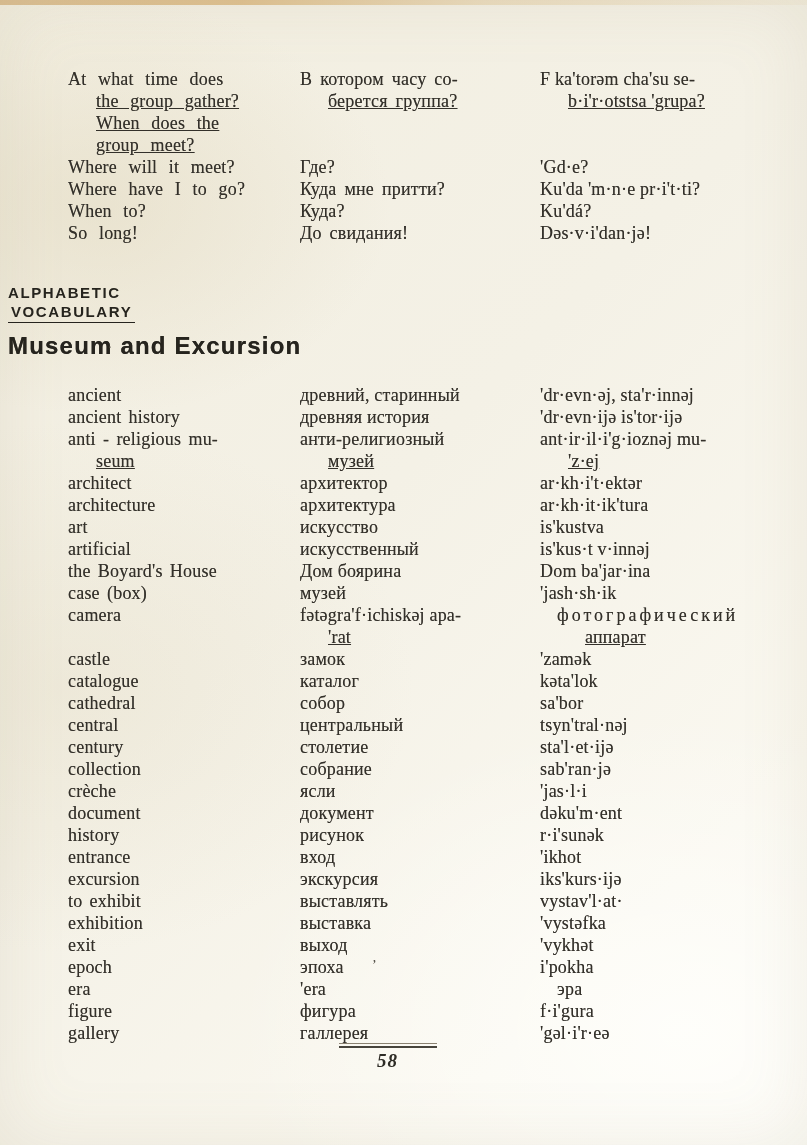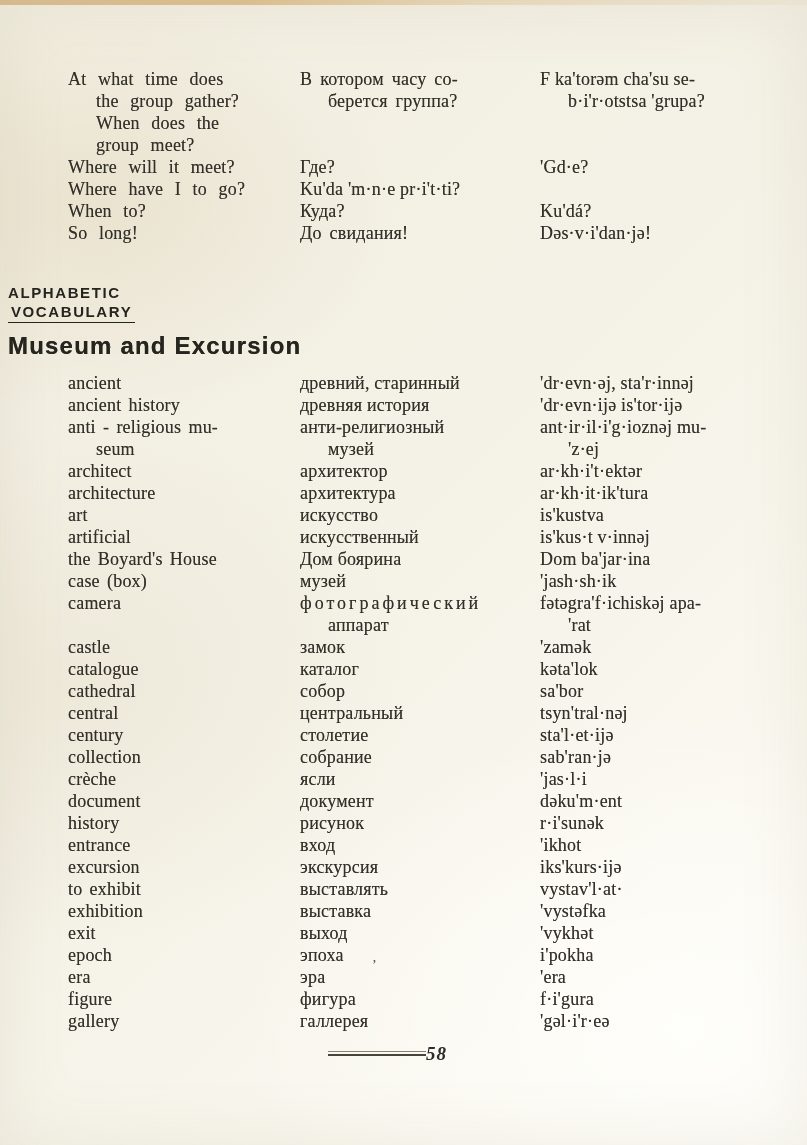--- a/index.html
+++ b/index.html
@@ -22,41 +22,41 @@
     position:absolute;top:0;left:0;right:0;height:5px;
     background:linear-gradient(to right, rgba(196,150,84,0.55) 0%, rgba(208,166,100,0.65) 30%, rgba(214,180,120,0.35) 60%, rgba(220,196,150,0.12) 100%);
   }
   .t-row{display:flex;align-items:flex-start;justify-content:center;}
   .t-cell{line-height:22px;font-size:18px;letter-spacing:0.2px;
     text-shadow:0 0 0.5px rgba(45,42,36,0.55);}
   .en-cell{width:232px;}
   .ru-cell{width:240px;}
   .ph-cell{flex:1;}
   .line{white-space:nowrap;}
-  .cont{padding-left:28px;}
+  .cont{padding-left:28px;text-decoration:underline;}
   .spaced{letter-spacing:3px;}
   .phrases{position:absolute;left:68px;top:68px;right:10px;}
   .phrases .en-cell{word-spacing:0.38em;}
   .phrases .ru-cell{word-spacing:0.18em;}
-  .vocab{position:absolute;left:68px;top:372px;right:10px;}
+  .vocab{position:absolute;left:68px;top:384px;right:10px;}
   .vocab .en-cell{word-spacing:0.14em;}
   .headings{
     position:absolute;top:283px;left:0;width:100%;text-align:left;
     font-family:"Liberation Sans","DejaVu Sans",sans-serif;color:#26241e;
   }
   .headings .inner{display:inline-block;transform:translateX(8px);}
   .sec-line{font-size:15px;font-weight:bold;letter-spacing:1.6px;line-height:19px;}
   .sec-underline{border-bottom:1.6px solid #26241e;padding:0 3px 1px 3px;display:inline-block;}
   .subsection{margin-top:9px;font-size:24px;font-weight:bold;letter-spacing:1.2px;
     text-shadow:0 0 0.6px rgba(30,28,22,0.8);}
   .footer{
     position:absolute;top:1043px;left:0;width:100%;
     display:flex;flex-direction:column;align-items:center;
   }
-  .footer .inner{display:flex;flex-direction:row;align-items:center;transform:translateX(-16px);}
+  .footer .inner{display:flex;flex-direction:column;align-items:center;transform:translateX(-16px);}
   .page-rule{width:98px;height:2px;border-top:1.4px solid #8a8272;border-bottom:2.6px solid #47443c;margin-bottom:2px;}
   .page-number{font-size:19px;font-weight:bold;font-style:italic;letter-spacing:1px;color:#2e2c26;}
   .speck{position:absolute;color:#4a463e;font-size:14px;}
 </style>
 </head>
 <body>
 
 <div class="paper">
   <div class="top-edge"></div>
 
@@ -84,20 +84,23 @@
         <div class="t-cell ru-cell">
           <div class="line">Где?</div>
         </div>
         <div class="t-cell ph-cell">
           <div class="line">'Gd·e?</div>
         </div>
       </div>
       <div class="t-row">
         <div class="t-cell en-cell">
           <div class="line">Where have I to go?</div>
+        </div>
+        <div class="t-cell ru-cell">
+          <div class="line">Куда мне притти?</div>
         </div>
         <div class="t-cell ph-cell">
           <div class="line">Ku'da 'm·n·e pr·i't·ti?</div>
         </div>
       </div>
       <div class="t-row">
         <div class="t-cell en-cell">
           <div class="line">When to?</div>
         </div>
         <div class="t-cell ru-cell">
@@ -231,28 +234,28 @@
           <div class="line">музей</div>
         </div>
         <div class="t-cell ph-cell">
           <div class="line">'jash·sh·ik</div>
         </div>
       </div>
       <div class="t-row">
         <div class="t-cell en-cell">
           <div class="line">camera</div>
         </div>
+        <div class="t-cell ph-cell">
+          <div class="line">fətəgra'f·ichiskəj apa-</div>
+          <div class="line cont">'rat</div>
+        </div>
         <div class="t-cell ru-cell">
           <div class="line spaced">фотографический</div>
           <div class="line cont">аппарат</div>
         </div>
-        <div class="t-cell ph-cell">
-          <div class="line">fətəgra'f·ichiskəj apa-</div>
-          <div class="line cont">'rat</div>
-        </div>
       </div>
       <div class="t-row">
         <div class="t-cell en-cell">
           <div class="line">castle</div>
         </div>
         <div class="t-cell ru-cell">
           <div class="line">замок</div>
         </div>
         <div class="t-cell ph-cell">
           <div class="line">'zamək</div>
@@ -409,25 +412,25 @@
           <div class="line">эпоха</div>
         </div>
         <div class="t-cell ph-cell">
           <div class="line">i'pokha</div>
         </div>
       </div>
       <div class="t-row">
         <div class="t-cell en-cell">
           <div class="line">era</div>
         </div>
+        <div class="t-cell ph-cell">
+          <div class="line">'era</div>
+        </div>
         <div class="t-cell ru-cell">
           <div class="line">эра</div>
-        </div>
-        <div class="t-cell ph-cell">
-          <div class="line">'era</div>
         </div>
       </div>
       <div class="t-row">
         <div class="t-cell en-cell">
           <div class="line">figure</div>
         </div>
         <div class="t-cell ru-cell">
           <div class="line">фигура</div>
         </div>
         <div class="t-cell ph-cell">

